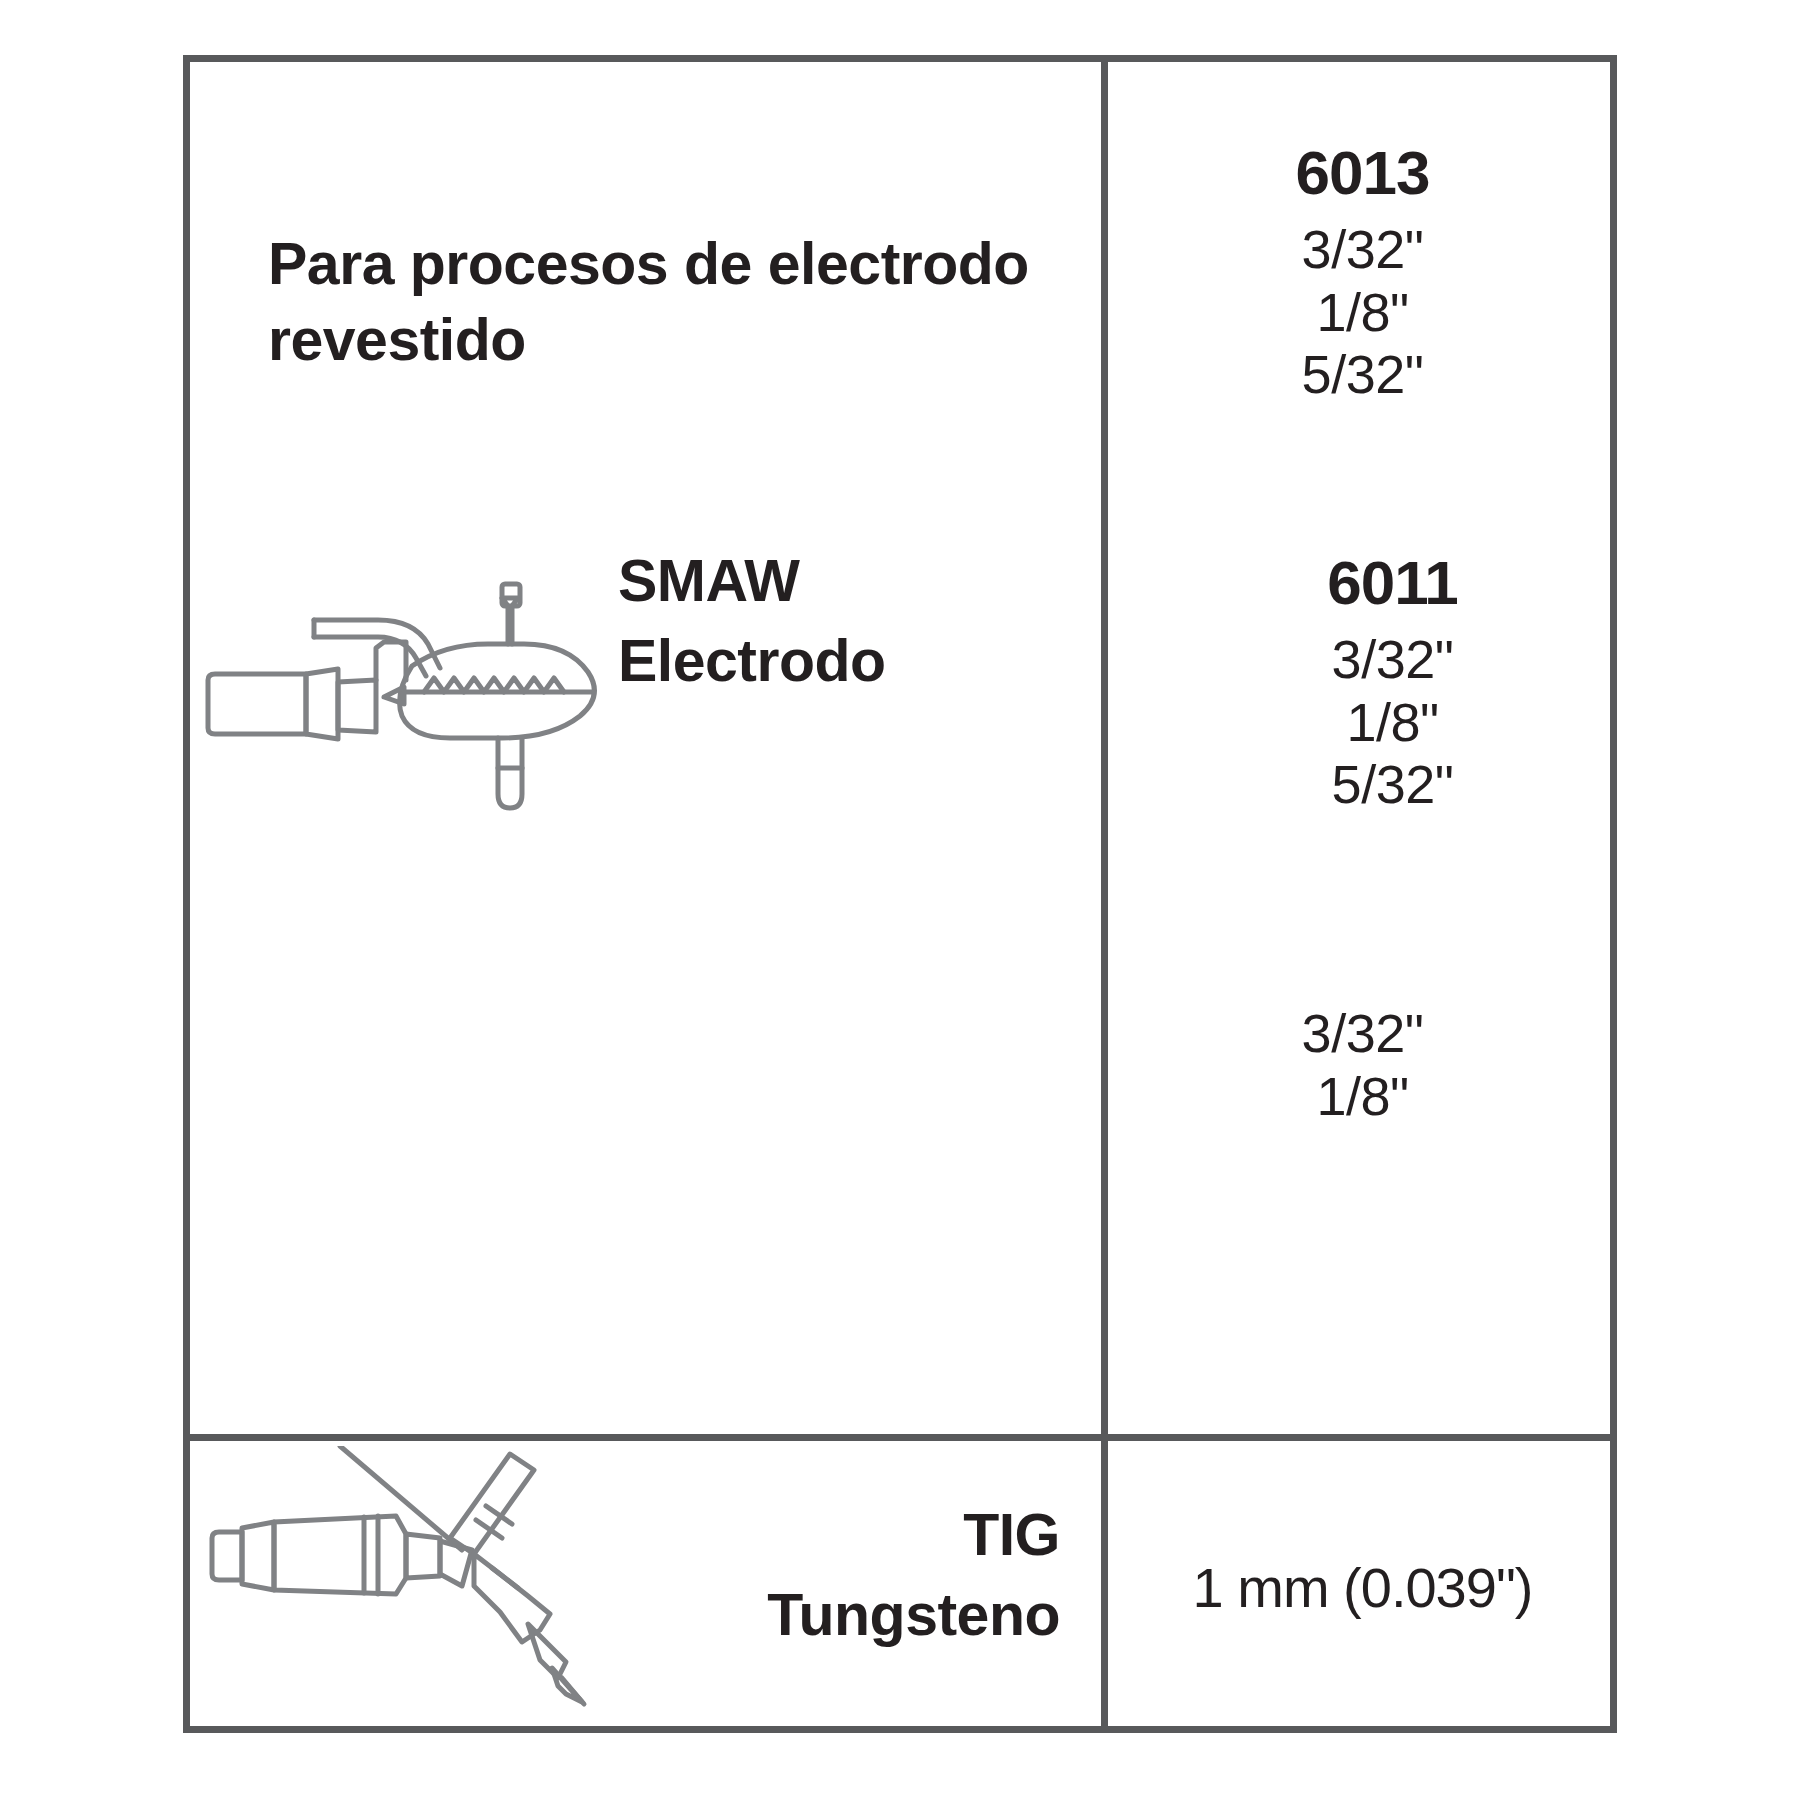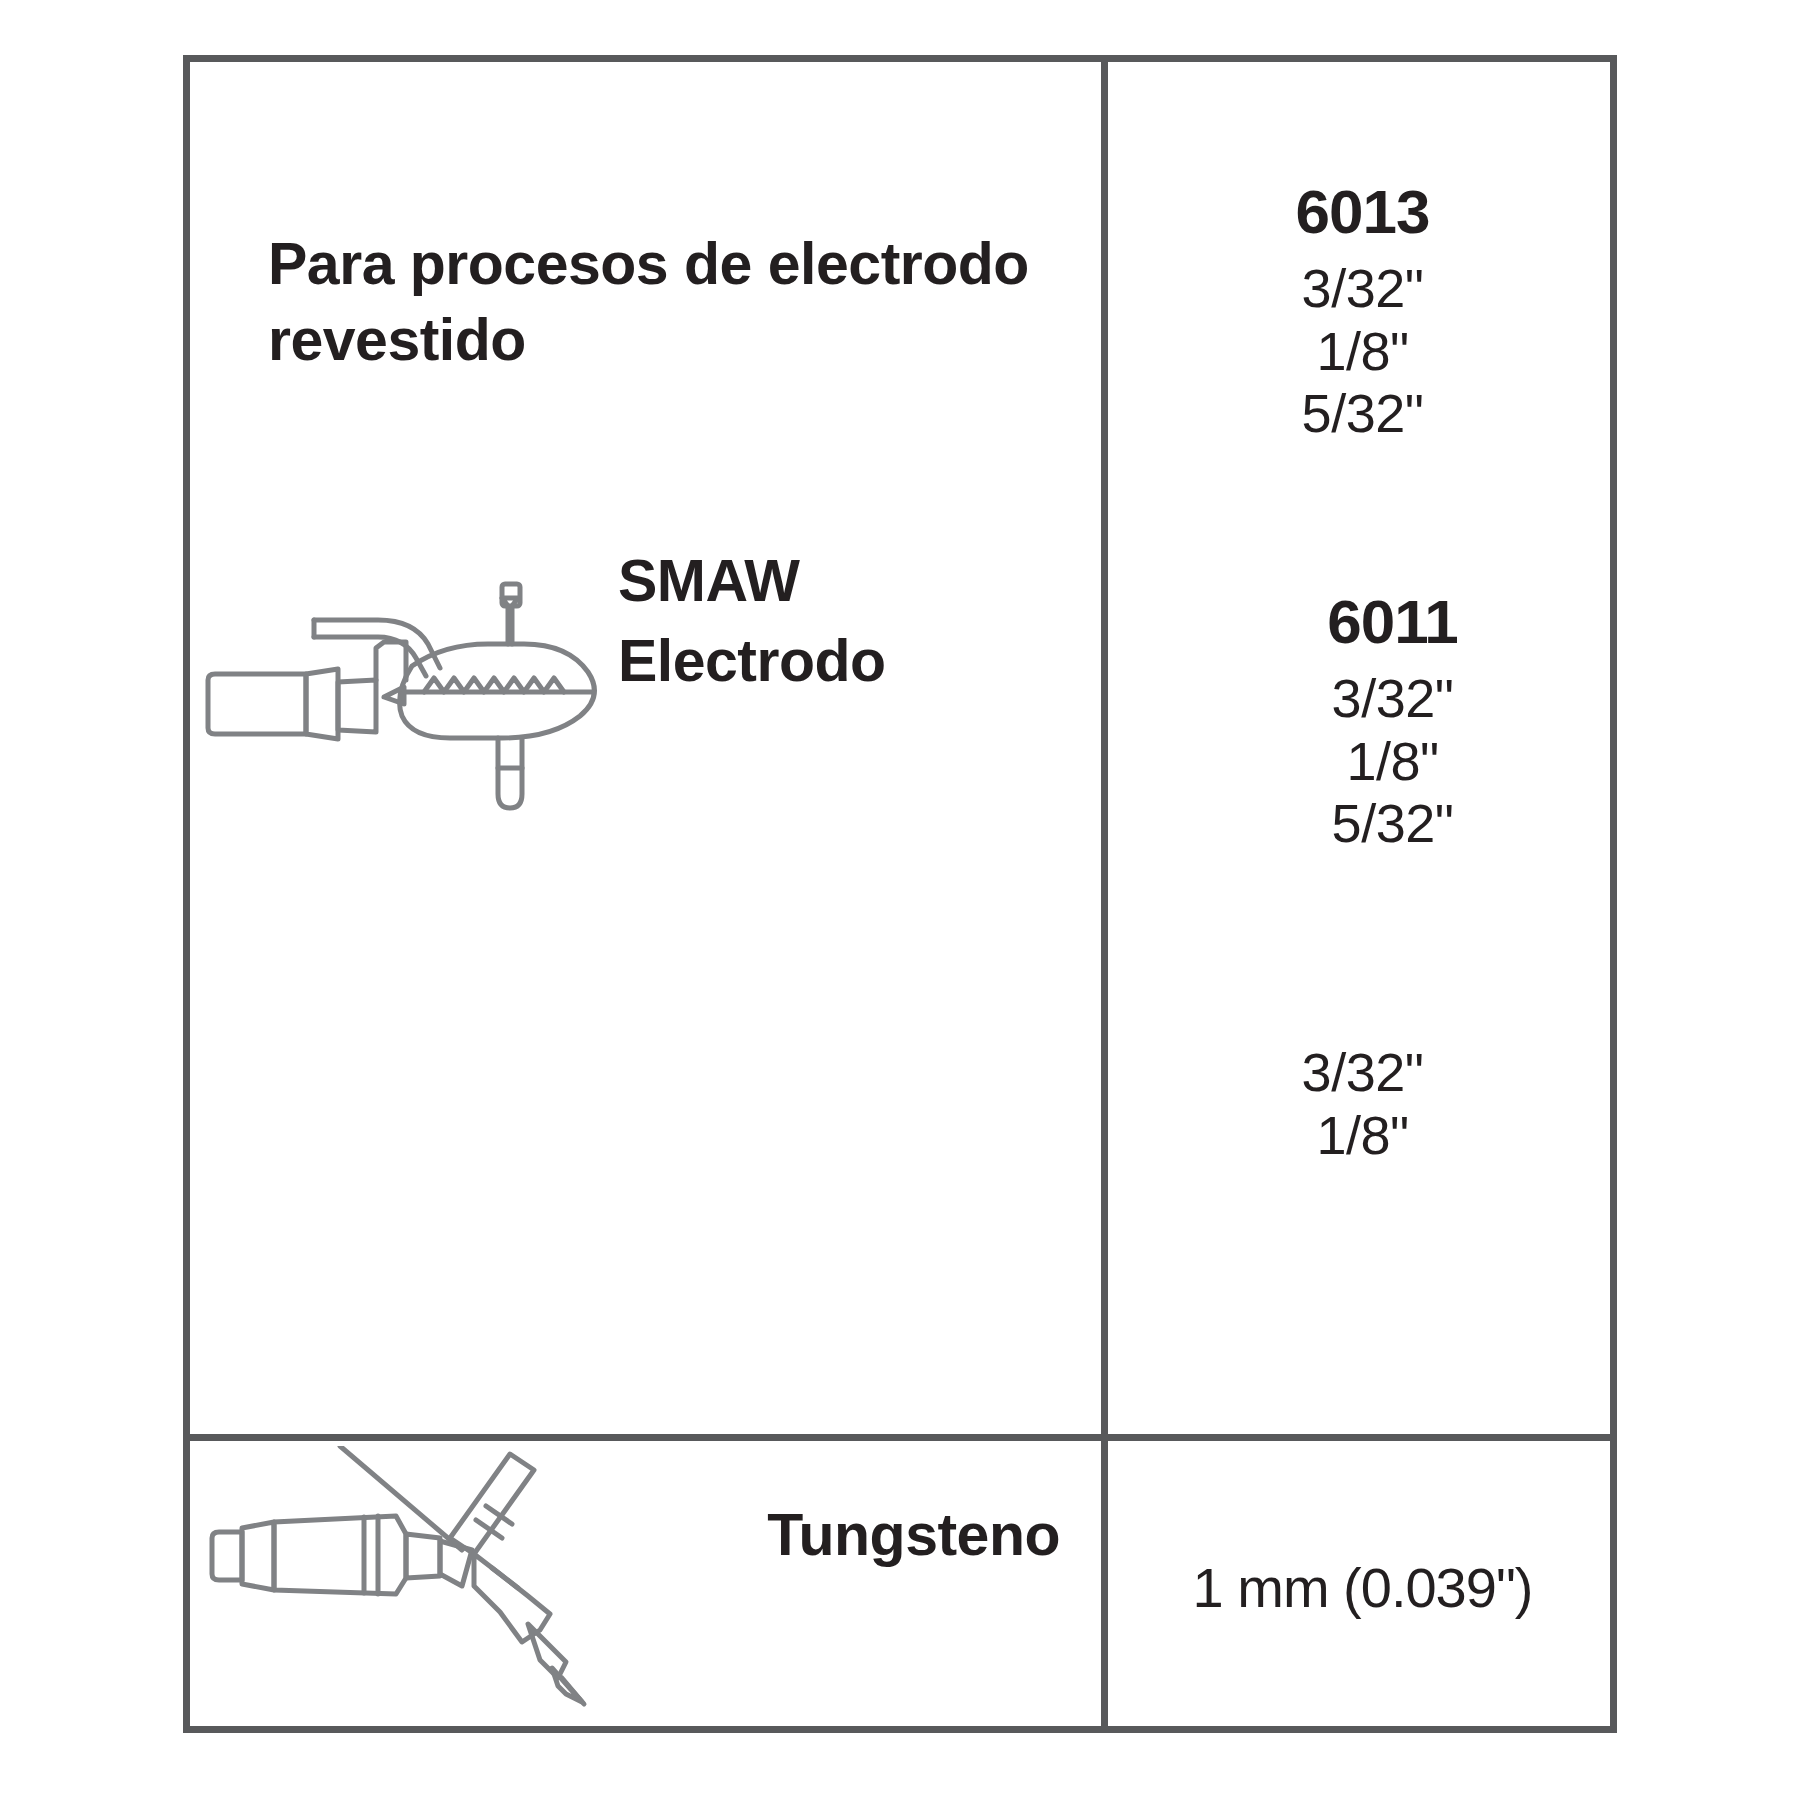--- a/index.html
+++ b/index.html
@@ -102,21 +102,20 @@
     height: 300px;
   }
 
   
   .right-col {
     position: absolute;
     left: 918px;
     top: 0;
     width: 509px;
     height: 1672px;
-    margin-top: 39px;
   }
 
   .elec-group {
     position: absolute;
     left: 0;
     width: 100%;
     text-align: center;
   }
   .elec-group.g1 { top: 80px; }
   .elec-group.g2 { top: 490px; padding-left: 30px; }
@@ -288,20 +287,21 @@
 
             <path d="M328 178 L366 216 L358 232 L340 214 Z"></path>
 
             <path d="M352 222 L382 256 L366 248 L358 240 Z"></path>
             <path d="M362 232 L384 258"></path>
           </g>
         </svg>
       </div>
 
       <div class="tig-label">
+        <span class="ln">TIG</span>
         <span class="ln">Tungsteno</span>
       </div>
     </div>
 
     <div class="bottom-right">
       <div class="tig-size">1 mm (0.039")</div>
     </div>
 
   </div>
 </div>

